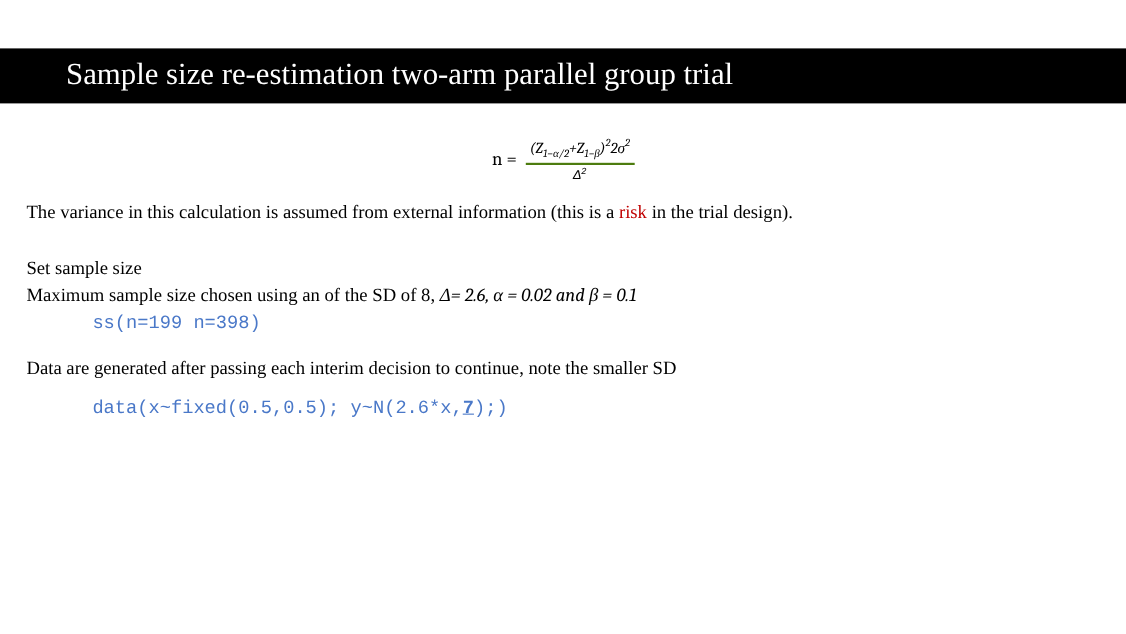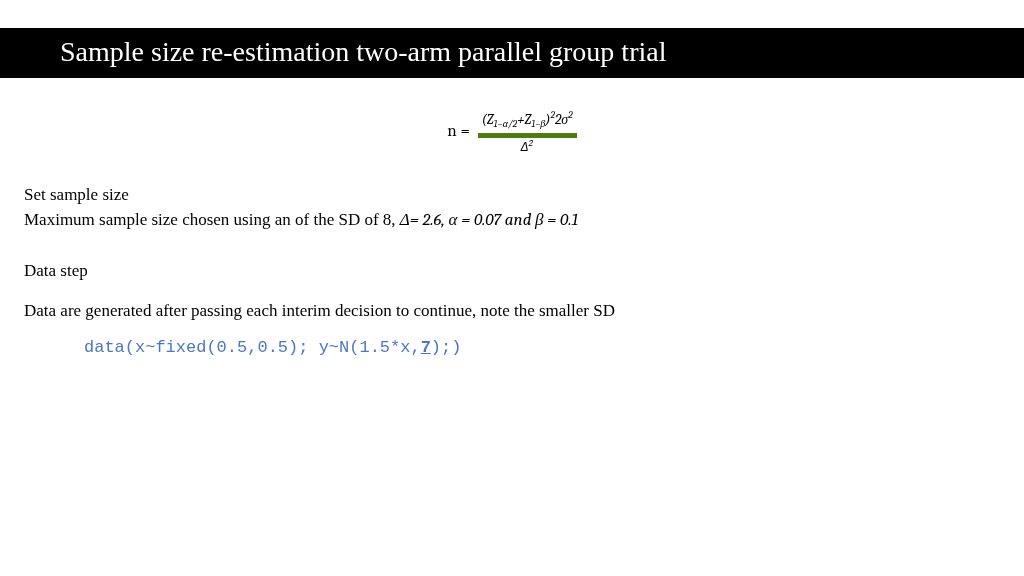--- a/index.html
+++ b/index.html
@@ -1,23 +1,23 @@
 <!DOCTYPE html>
 <html><head>
 <meta charset="utf-8">
 <style>
   * { margin: 0; padding: 0; box-sizing: border-box; }
   html, body { width: 1024px; height: 576px; background: #fff; font-family: "Palatino Linotype", "Book Antiqua", Palatino, Georgia, serif; color: #000; overflow: hidden; }
   .slide { width: 1024px; height: 576px; position: relative; }
-  .titlebar { background: #000; color: #fff; margin-top: 28px; padding: 8px 0 10px 60px; font-size: 28px; font-weight: 400; }
+  .titlebar { background: #000; color: #fff; margin-top: 44px; padding: 8px 0 10px 60px; font-size: 28px; font-weight: 400; }
   .body { padding: 26px 24px 0 24px; font-size: 17px; line-height: 1.35; }
   .para { margin-bottom: 8px; }
   .formula { text-align: center; font-size: 17px; margin: 4px 0 14px 0; font-family: Cambria, Georgia, serif; }
   .frac { display: inline-block; vertical-align: middle; text-align: center; margin-left: 4px; }
-  .frac .num { display: block; border-bottom: 5px solid #4d7c0f; padding: 0 4px 1px 4px; font-style: italic; font-size: 14px; }
+  .frac .num { display: block; border-bottom: 2px solid #4d7c0f; padding: 0 4px 1px 4px; font-style: italic; font-size: 14px; }
   .frac .den { display: block; padding-top: 1px; font-style: italic; font-size: 12px; font-family: Liberation Mono, monospace; }
   .risk { color: #c00000; }
   .section-h { margin-top: 28px; margin-bottom: 2px; }
   .mathline { margin-bottom: 2px; }
   .mathvar { font-family: Cambria, Georgia, serif; font-style: italic; }
   .code { font-family: Consolas, "Courier New", monospace; color: #4a78c8; font-size: 17px; margin-left: 60px; margin-top: 2px; margin-bottom: 6px; }
   .code .u { text-decoration: underline; font-weight: bold; }
   sup { font-size: 0.7em; }
   sub { font-size: 0.72em; }
 </style>
@@ -31,26 +31,31 @@
 
 
     <div class="formula">
       <span>n =</span>
       <span class="frac">
         <span class="num">(Z<sub>1−α/2</sub>+Z<sub>1−β</sub>)<sup>2</sup>2σ<sup>2</sup></span>
         <span class="den">Δ<sup>2</sup></span>
       </span>
     </div>
 
+    <div class="para">
+      <span>The variance in this calculation is assumed from external information (this is a </span>
+      <span class="risk">risk</span>
+      <span> in the trial design).</span>
+    </div>
 
     <div class="section-h">Set sample size</div>
     <div class="mathline">
-      <span>Maximum sample size chosen using an of the SD of 8, </span><span class="mathvar">Δ= 2.6, α = 0.07 and β = 0.1</span>
+      <span>Maximum sample size chosen using an of the SD of 8, </span><span class="mathvar">Δ= 2.6, α = 0.02 and β = 0.1</span>
     </div>
+    <div class="code">ss(n=199 n=398)</div>
 
-    <div class="section-h">Data step</div>
     <div class="para" style="margin-top:17px">Data are generated after passing each interim decision to continue, note the smaller SD</div>
     <div class="code" style="margin-top:14px">
-      <span>data(x~fixed(0.5,0.5); y~N(1.5*x,</span><span class="u">7</span><span>);)</span>
+      <span>data(x~fixed(0.5,0.5); y~N(2.6*x,</span><span class="u">7</span><span>);)</span>
     </div>
 
   </div>
 </div>
 
 </body></html>

